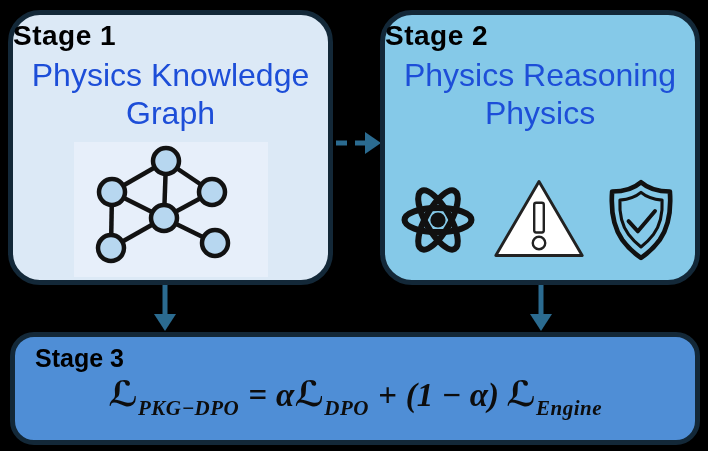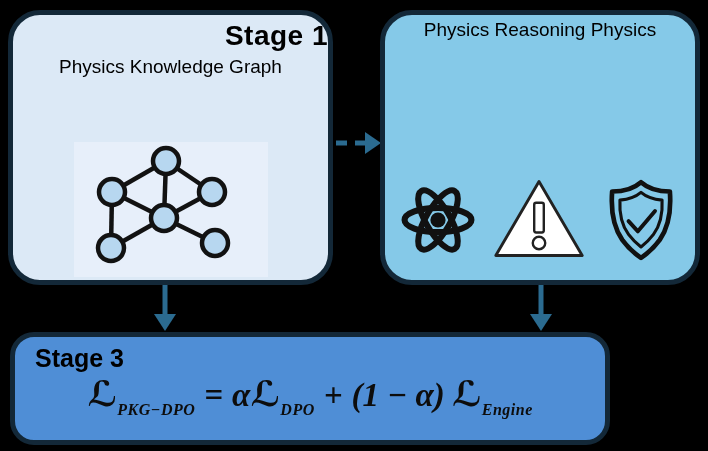--- a/index.html
+++ b/index.html
@@ -3,39 +3,39 @@
 <meta charset="utf-8">
 <style>
   html,body { margin:0; padding:0; background:#000; }
   .canvas {
     position:relative; width:708px; height:451px; background:#000000;
     font-family:"Liberation Sans", sans-serif; overflow:hidden;
   }
   .box { position:absolute; box-sizing:border-box; border:5px solid #132838; }
   .stage1 { left:8px;  top:10px;  width:325px; height:275px; background:#dce9f6; border-radius:32px; }
   .stage2 { left:380px; top:10px; width:320px; height:275px; background:#85c9e8; border-radius:32px; }
-  .stage3 { left:10px; top:332px; width:600px; height:113px; background:#4f8ed6; border-radius:24px; }
+  .stage3 { left:10px; top:332px; width:690px; height:113px; background:#4f8ed6; border-radius:24px; }
 
-  .stage-title { text-align:right; font-weight:bold; font-size:28px; color:#000; margin-top:5px; letter-spacing:0.5px; }
-  .stage-body  { text-align:center; font-size:19px; color:#000000; line-height:1.2; margin:4px auto 0; width:292px; }
+  .stage-title { text-align:left; font-weight:bold; font-size:28px; color:#000; margin-top:5px; letter-spacing:0.5px; }
+  .stage-body  { text-align:center; font-size:32px; color:#1d4ed8; line-height:1.2; margin:4px auto 0; width:292px; }
 
   .graph-icon { position:absolute; bottom:3px; left:50%; transform:translateX(-50%); display:block; }
 
   .icon-row { position:absolute; bottom:16px; left:0; right:0; display:flex; justify-content:center; align-items:center; gap:15px; }
 
   .arrow-svg { position:absolute; }
 
   .stage3-title { font-size:25px; font-weight:bold; color:#000; margin:7px 0 0 20px; }
   .formula {
     text-align:center; margin-top:1px; color:#0d0d0d;
     font-family:"Liberation Serif","DejaVu Serif",serif;
     font-style:italic; font-weight:bold; font-size:33px; white-space:nowrap;
   }
   .scriptL { font-family:"DejaVu Sans","DejaVu Serif",sans-serif; font-style:italic; font-weight:bold; font-size:35px; }
-  .fsub { font-size:16px; vertical-align:-9px; letter-spacing:0.5px; }
+  .fsub { font-size:21px; vertical-align:-9px; letter-spacing:0.5px; }
   .fop  { margin:0 9px; }
   .fgap { margin-right:7px; }
 </style>
 </head>
 <body>
 
 <div class="canvas">
 
   <div class="box stage1">
     <div class="stage-title">Stage 1</div>
@@ -62,20 +62,21 @@
       </g>
     </svg>
   </div>
 
   <svg class="arrow-svg" style="left:335px; top:129px;" width="47" height="28">
     <line x1="1" y1="14" x2="31" y2="14" stroke="#2b6b90" stroke-width="5" stroke-dasharray="11,8"></line>
     <polygon points="30,3 46,14 30,25" fill="#2b6b90"></polygon>
   </svg>
 
   <div class="box stage2">
+    <div class="stage-title">Stage 2</div>
     <div class="stage-body">Physics Reasoning Physics</div>
     <div class="icon-row">
       <svg width="76" height="80" viewBox="0 0 100 100">
         <g stroke="#111111" stroke-width="8" fill="none">
           <ellipse cx="50" cy="50" rx="44" ry="16"></ellipse>
           <ellipse cx="50" cy="50" rx="44" ry="16" transform="rotate(60 50 50)"></ellipse>
           <ellipse cx="50" cy="50" rx="44" ry="16" transform="rotate(120 50 50)"></ellipse>
         </g>
         <circle cx="50" cy="50" r="10" fill="#111111"></circle>
       </svg>

